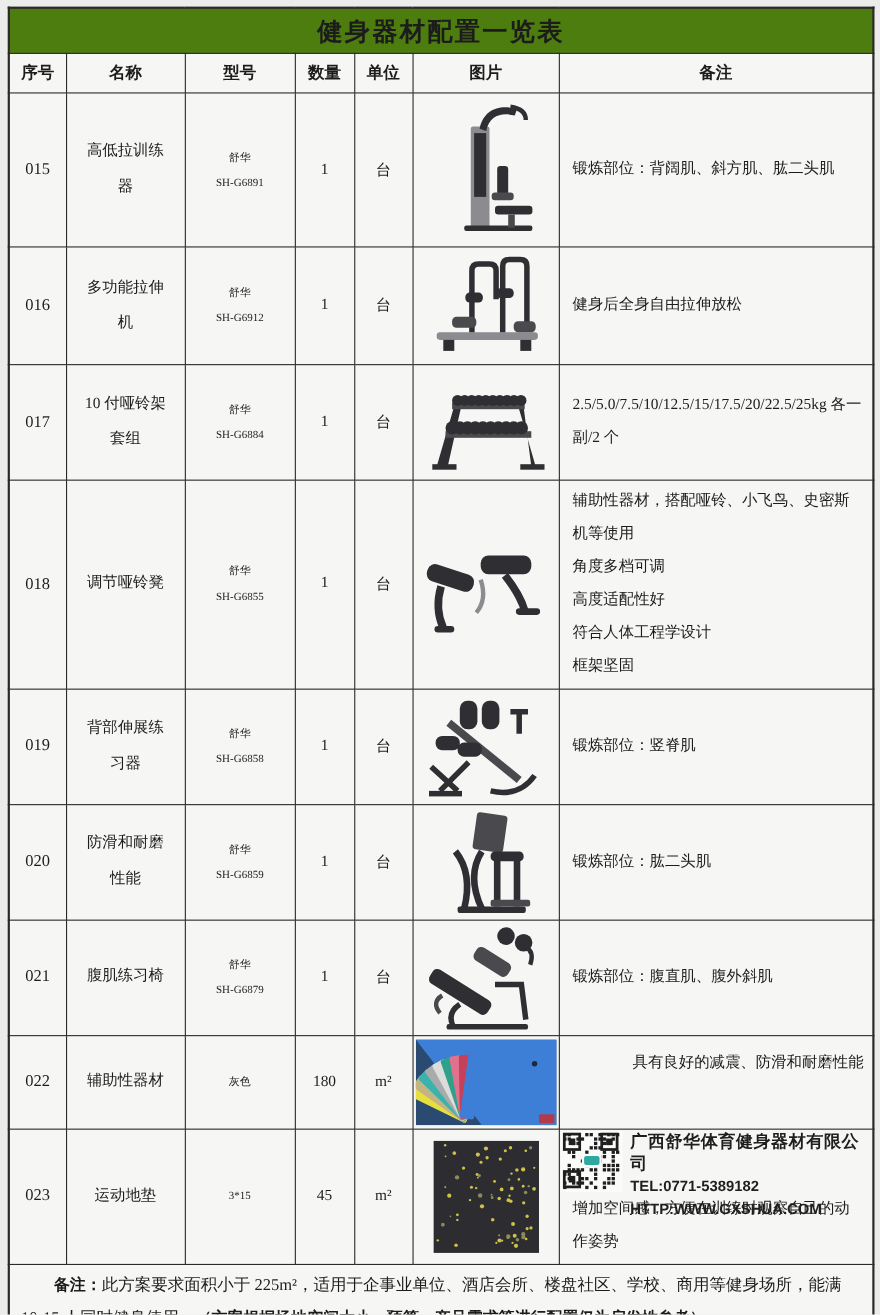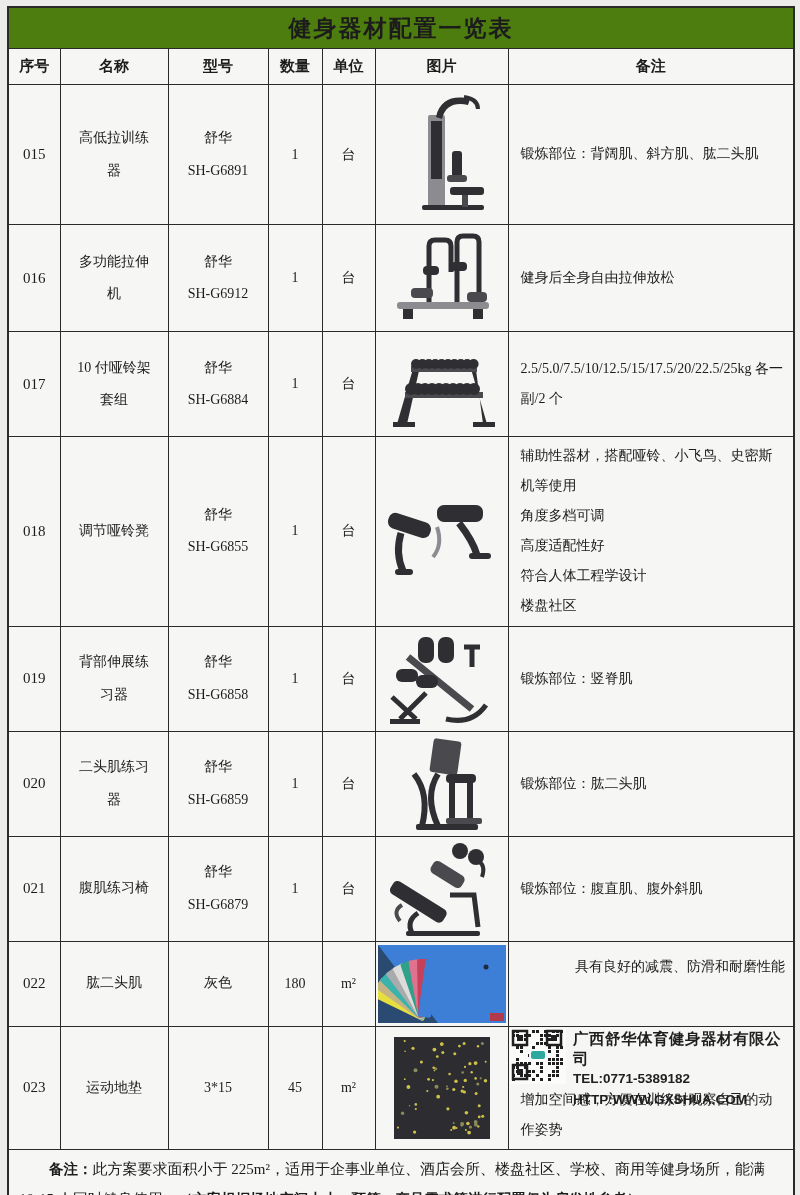--- a/index.html
+++ b/index.html
@@ -26,21 +26,21 @@
     font-weight:bold;font-size:23px;letter-spacing:2px;
     background:#4d7c0f;
   }
   .head-row th{
     height:35px;text-align:center;
     font-size:15px;font-weight:bold;
     font-family:"Liberation Serif","DejaVu Serif",serif;
   }
   td.c-no{text-align:center;font-size:15px;}
   td.c-name{text-align:center;font-size:14px;line-height:2.3;padding:0 12px;}
-  td.c-model{text-align:center;font-size:14px;line-height:2.3;white-space:pre-line;}
+  td.c-model{text-align:center;font-size:10px;line-height:2.3;white-space:pre-line;}
   td.c-qty,td.c-unit{text-align:center;font-size:14px;}
   td.c-img{text-align:center;}
   td.c-img .imgbox{display:flex;align-items:center;justify-content:center;width:100%;height:100%;}
   td.c-remark{
     text-align:left;font-size:14px;line-height:2.15;
     padding:4px 8px 4px 12px;white-space:pre-line;
   }
   td.c-remark.top{vertical-align:top;padding-top:10px;text-align:right;}
   .foot-cell{
     height:60px;font-size:15px;line-height:2;
@@ -195,21 +195,21 @@
    <rect x="14" y="86" width="18" height="6" rx="3" fill="#2f2f33"></rect>
    <rect x="88" y="70" width="22" height="6" rx="3" fill="#2f2f33"></rect>
    <path d="M56 44 Q62 62 52 74" stroke="#8b8b90" stroke-width="4" fill="none"></path>
  </svg>
             </div>
           </td>
           <td class="c-remark">辅助性器材，搭配哑铃、小飞鸟、史密斯机等使用
 角度多档可调
 高度适配性好
 符合人体工程学设计
-楼盘社区</td>
+框架坚固</td>
         </tr>
         <tr style="height: 105px;">
           <td class="c-no">019</td>
           <td class="c-name">背部伸展练习器</td>
           <td class="c-model">舒华
 SH-G6858</td>
           <td class="c-qty">1</td>
           <td class="c-unit">台</td>
           <td class="c-img">
             <div class="imgbox">
@@ -223,21 +223,21 @@
    <path d="M6 66 L30 88 M14 88 L40 62" stroke="#2f2f33" stroke-width="5"></path>
    <path d="M60 88 Q86 94 100 74" stroke="#2f2f33" stroke-width="5" fill="none"></path>
    <rect x="4" y="88" width="30" height="5" fill="#2f2f33"></rect>
  </svg>
             </div>
           </td>
           <td class="c-remark">锻炼部位：竖脊肌</td>
         </tr>
         <tr style="height: 105px;">
           <td class="c-no">020</td>
-          <td class="c-name">二头肌练习器</td>
+          <td class="c-name">防滑和耐磨性能</td>
           <td class="c-model">舒华
 SH-G6859</td>
           <td class="c-qty">1</td>
           <td class="c-unit">台</td>
           <td class="c-img">
             <div class="imgbox">
               <svg width="96" height="100" viewBox="0 0 96 100">
    <rect x="40" y="4" width="28" height="34" rx="3" fill="#4a4a4e" transform="rotate(8 40 4)"></rect>
    <path d="M20 40 Q36 60 28 92" stroke="#2f2f33" stroke-width="6" fill="none"></path>
    <path d="M44 40 Q30 62 44 92" stroke="#2f2f33" stroke-width="6" fill="none"></path>
@@ -269,21 +269,21 @@
    <path d="M30 74 Q18 82 24 94" stroke="#2f2f33" stroke-width="5" fill="none"></path>
    <rect x="18" y="92" width="74" height="5" rx="2" fill="#2f2f33"></rect>
    <path d="M14 66 q-10 6 -2 16" stroke="#4a4a4e" stroke-width="4" fill="none"></path>
  </svg>
             </div>
           </td>
           <td class="c-remark">锻炼部位：腹直肌、腹外斜肌</td>
         </tr>
         <tr style="height: 85px;">
           <td class="c-no">022</td>
-          <td class="c-name">肱二头肌</td>
+          <td class="c-name">辅助性器材</td>
           <td class="c-model">灰色</td>
           <td class="c-qty">180</td>
           <td class="c-unit">m²</td>
           <td class="c-img">
             <div class="imgbox">
               <svg width="128" height="78" viewBox="0 0 128 78">
      <rect width="128" height="78" fill="#2a4a72"></rect>
      <path d="M0 0 L128 0 L128 78 L60 78 Z" fill="#3d7fd6"></path>
      <rect x="58" y="8" width="64" height="62" rx="4" fill="#3d7fd6"></rect>
      <rect x="40" y="14" width="13" height="58" rx="2" fill="#e6df3e" transform="rotate(-64 46 70)"></rect>

